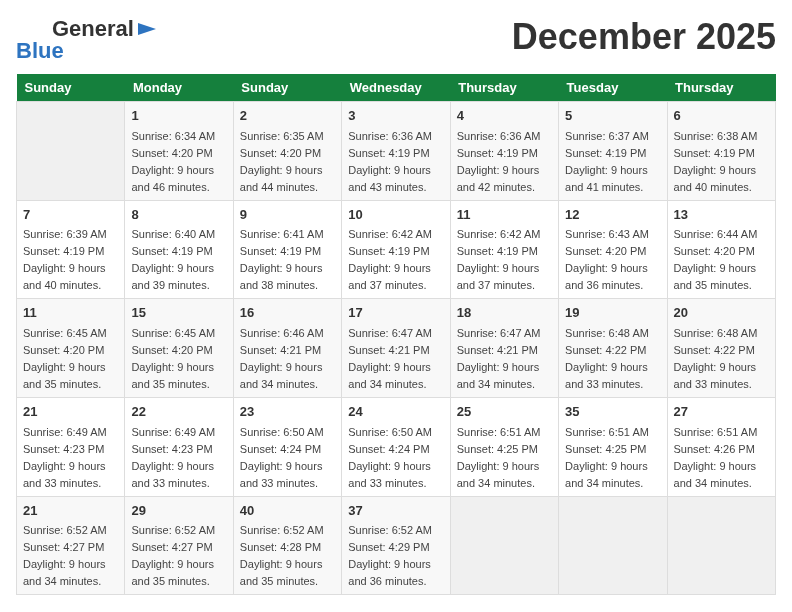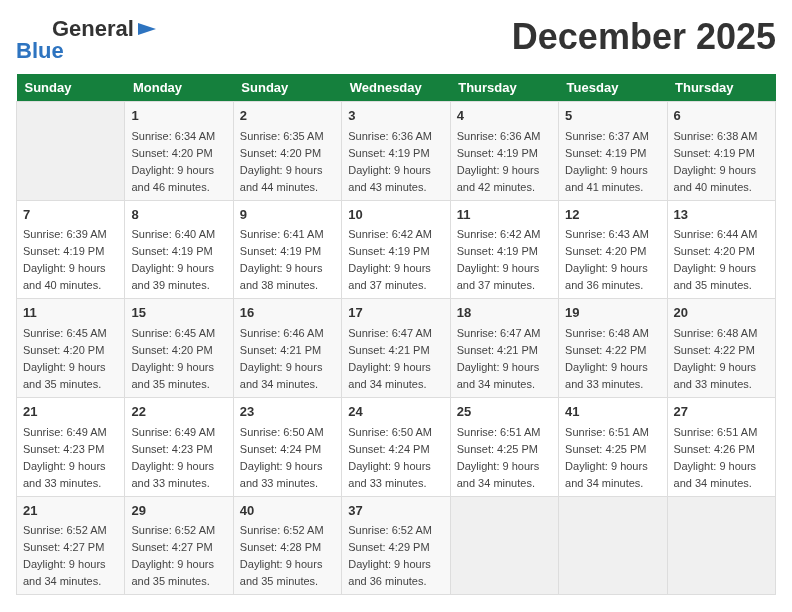--- a/index.html
+++ b/index.html
@@ -213,21 +213,21 @@
         </td>
         <td>
           <span class="day-number">24</span>
           <div class="day-info">Sunrise: 6:50 AM<br>Sunset: 4:24 PM<br>Daylight: 9 hours<br>and 33 minutes.</div>
         </td>
         <td>
           <span class="day-number">25</span>
           <div class="day-info">Sunrise: 6:51 AM<br>Sunset: 4:25 PM<br>Daylight: 9 hours<br>and 34 minutes.</div>
         </td>
         <td>
-          <span class="day-number">41</span>
+          <span class="day-number">35</span>
           <div class="day-info">Sunrise: 6:51 AM<br>Sunset: 4:25 PM<br>Daylight: 9 hours<br>and 34 minutes.</div>
         </td>
         <td>
           <span class="day-number">27</span>
           <div class="day-info">Sunrise: 6:51 AM<br>Sunset: 4:26 PM<br>Daylight: 9 hours<br>and 34 minutes.</div>
         </td>
       </tr>
       <tr>
         <td>
           <span class="day-number">21</span>

